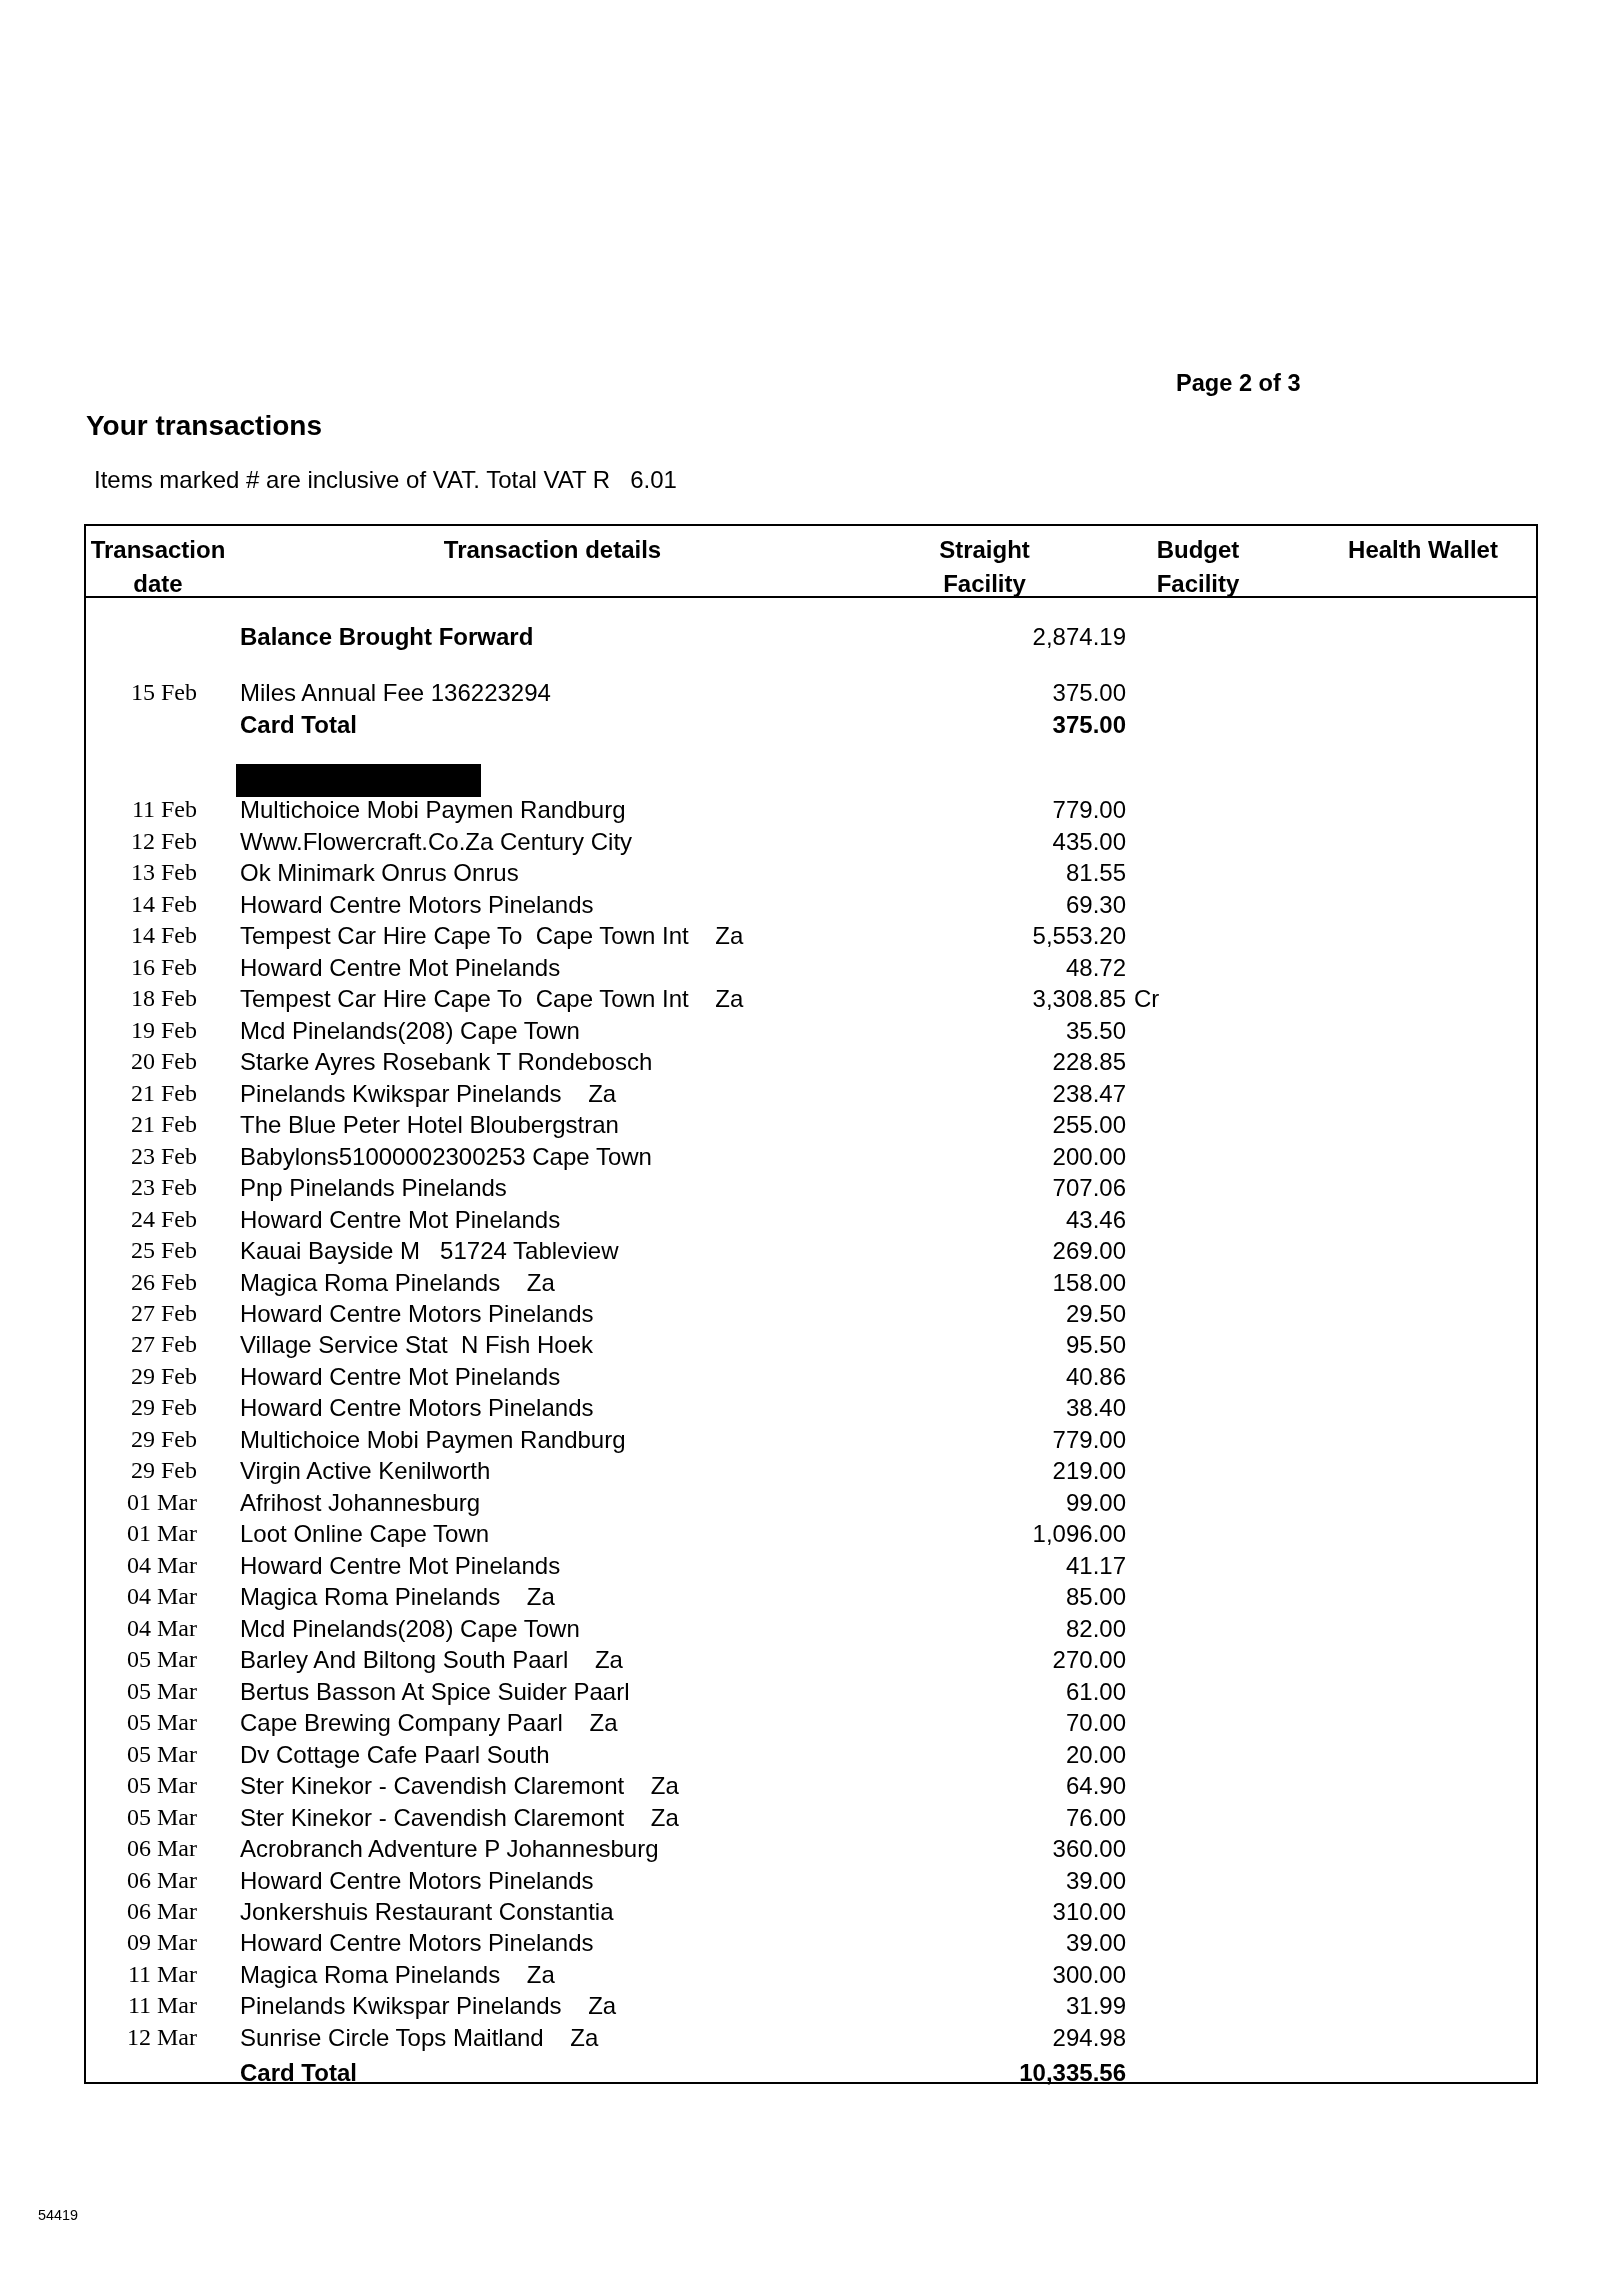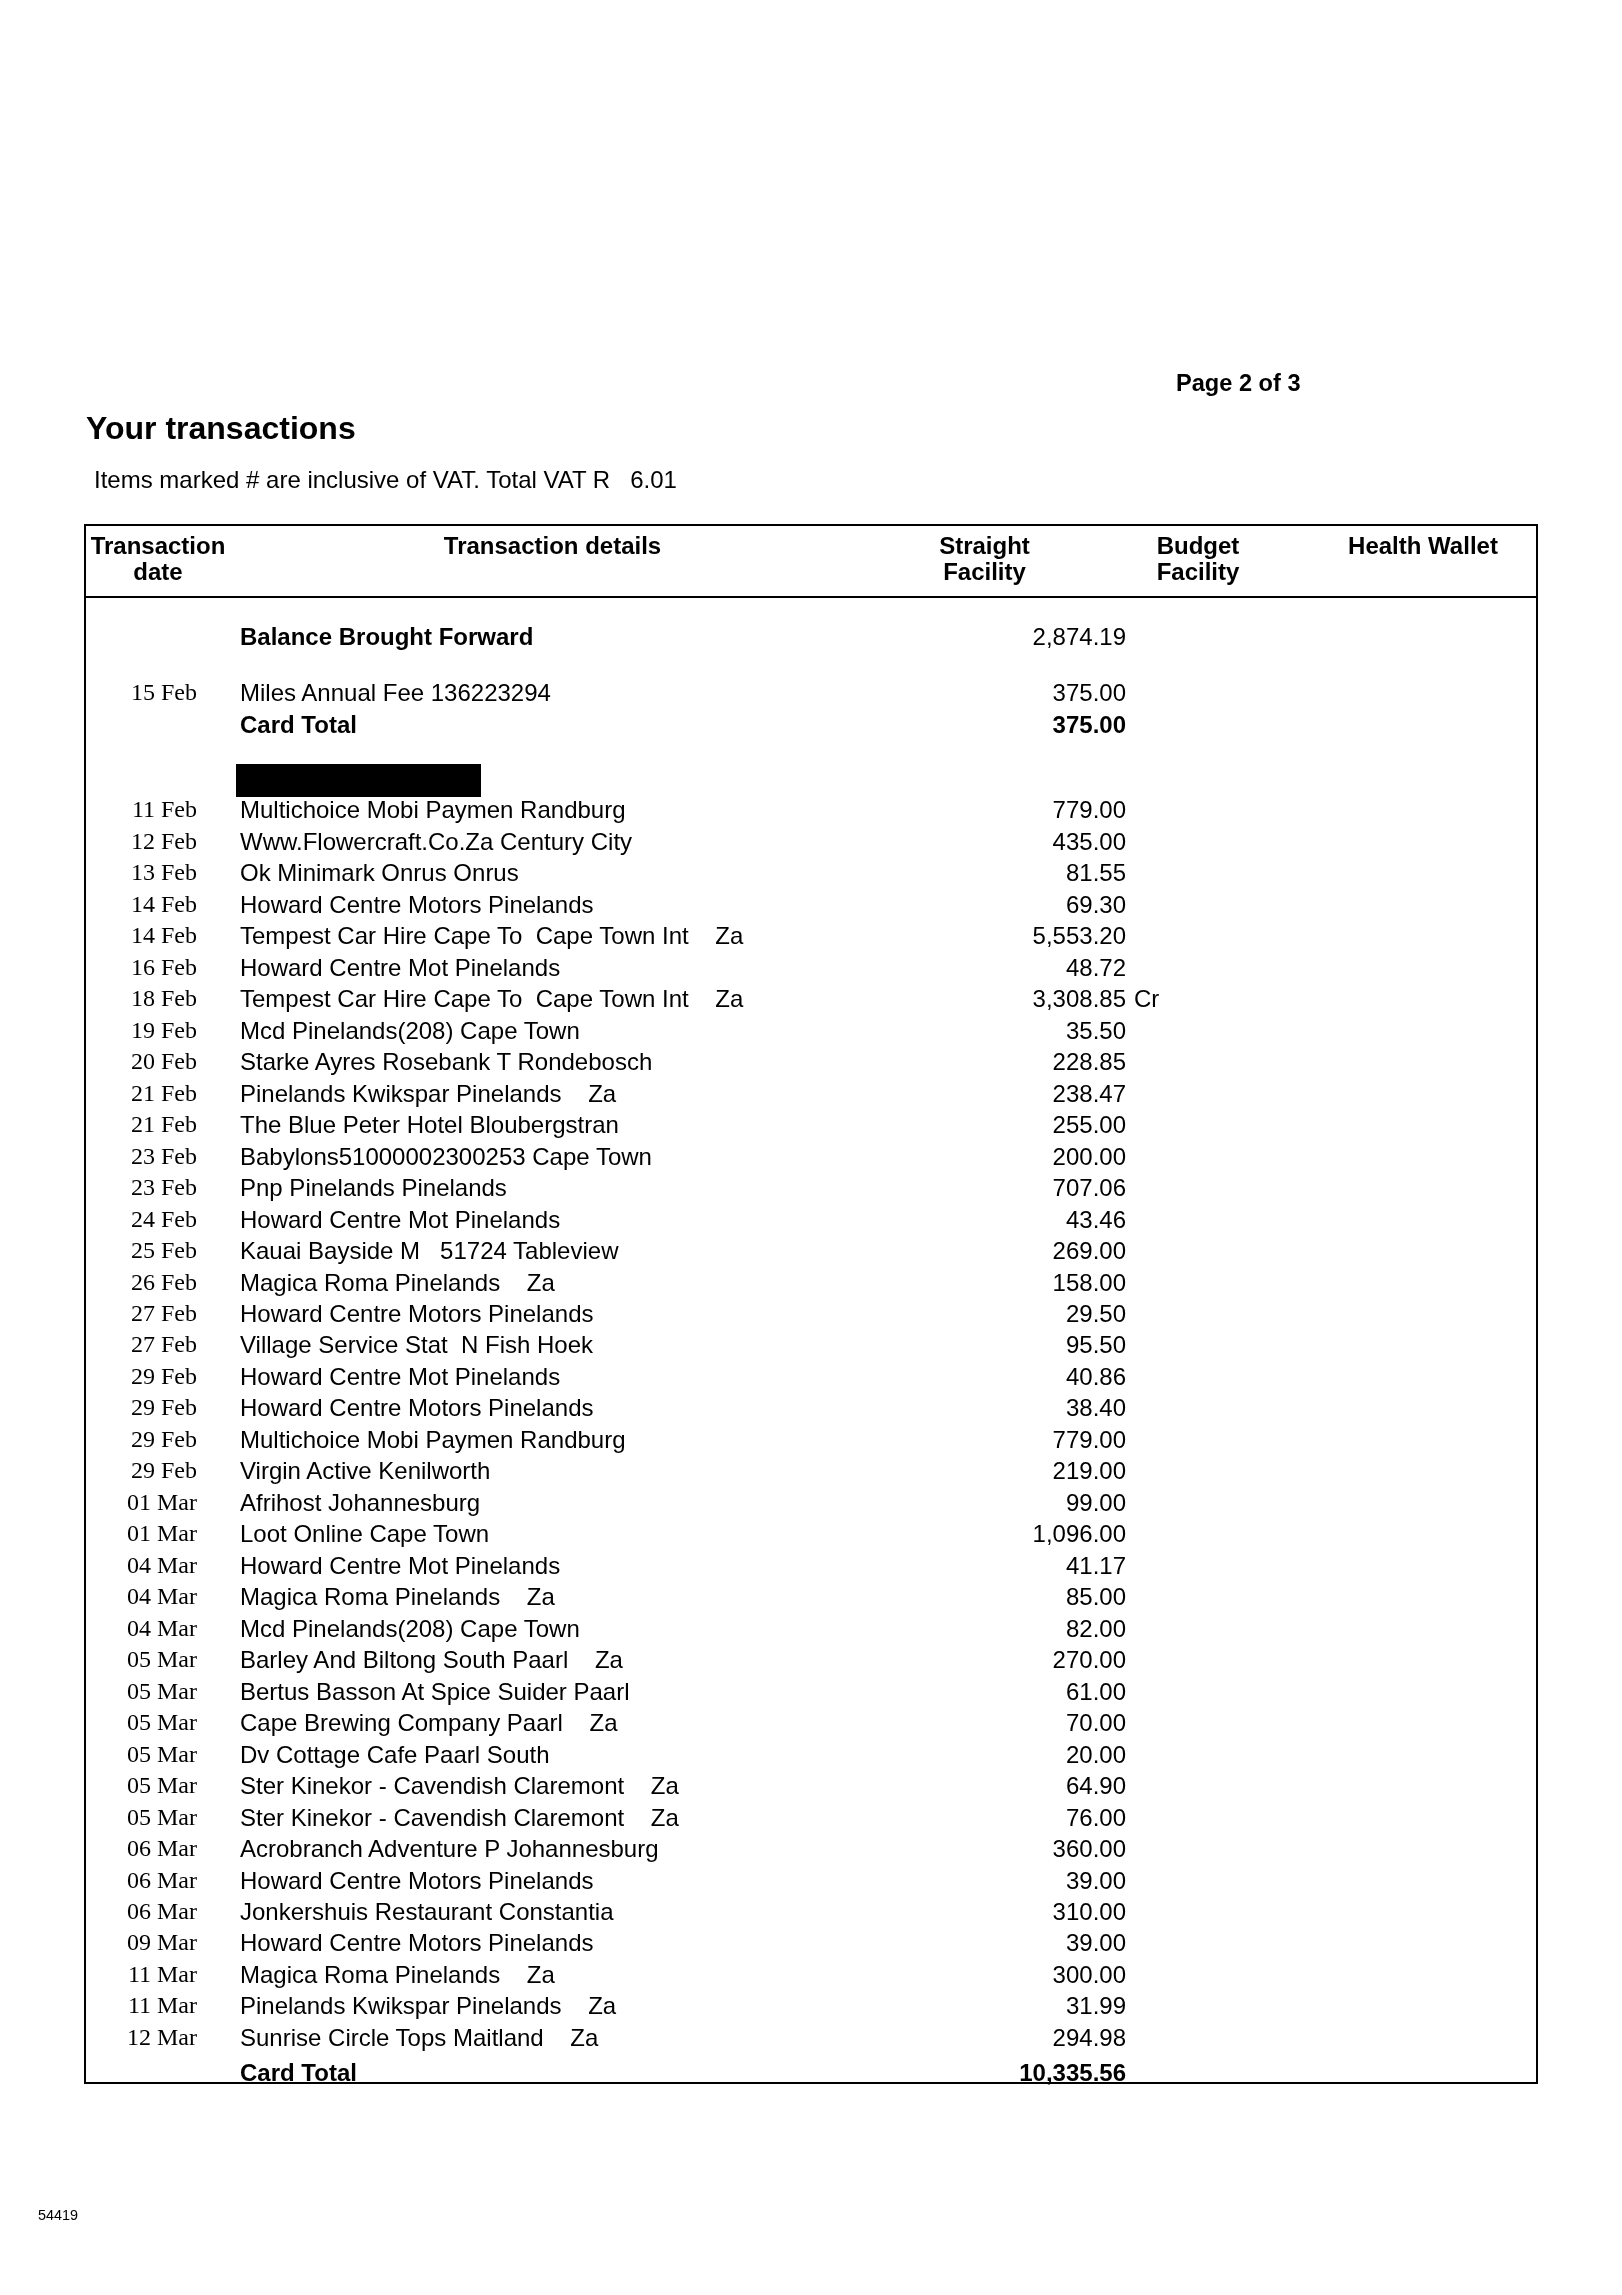--- a/index.html
+++ b/index.html
@@ -1,26 +1,26 @@
 <!DOCTYPE html>
 <html style="font-size:10.5px"><head>
 <meta charset="utf-8">
 <style>
   html, body { margin: 0; padding: 0; background: #ffffff; }
   body { width: 1623px; height: 2295px; position: relative; overflow: hidden;
          font-family: "Liberation Sans", sans-serif; color: #000; }
   .abs { position: absolute; white-space: pre; }
   #page-number { left: 1176px; top: 370px; font-size: 23.6px; font-weight: bold; }
-  #section-title { left: 86px; top: 410px; font-size: 32px; font-weight: bold; }
+  #section-title { left: 86px; top: 410px; font-size: 28px; font-weight: bold; }
   #vat-note { left: 94px; top: 466px; font-size: 24px; }
   #table-box { position: absolute; left: 84px; top: 524px; width: 1454px; height: 1560px;
                border: 2px solid #000; box-sizing: border-box; }
   #header-line { position: absolute; left: 84px; top: 596px; width: 1454px; height: 0;
                  border-top: 2px solid #000; }
-  .hdr { position: absolute; font-size: 24px; font-weight: bold; text-align: center; line-height: 26px; white-space: pre; }
+  .hdr { position: absolute; font-size: 24px; font-weight: bold; text-align: center; line-height: 34px; white-space: pre; }
   #hdr-date { left: 86px; top: 533px; width: 144px; }
   #hdr-details { left: 366px; top: 533px; width: 373px; }
   #hdr-straight { left: 916px; top: 533px; width: 137px; }
   #hdr-budget { left: 1126px; top: 533px; width: 144px; }
   #hdr-health { left: 1315px; top: 533px; width: 216px; }
   .row { position: absolute; left: 84px; width: 1454px; height: 31px; font-size: 24px; line-height: 31px; }
   .row .date { position: absolute; left: 0; width: 113px; text-align: right; white-space: pre; font-family: Liberation Serif, serif; }
   .row .details { position: absolute; left: 156px; white-space: pre; }
   .row .amount { position: absolute; left: 785px; width: 257px; text-align: right; white-space: pre; }
   .row .suffix { position: absolute; left: 1050px; white-space: pre; }

